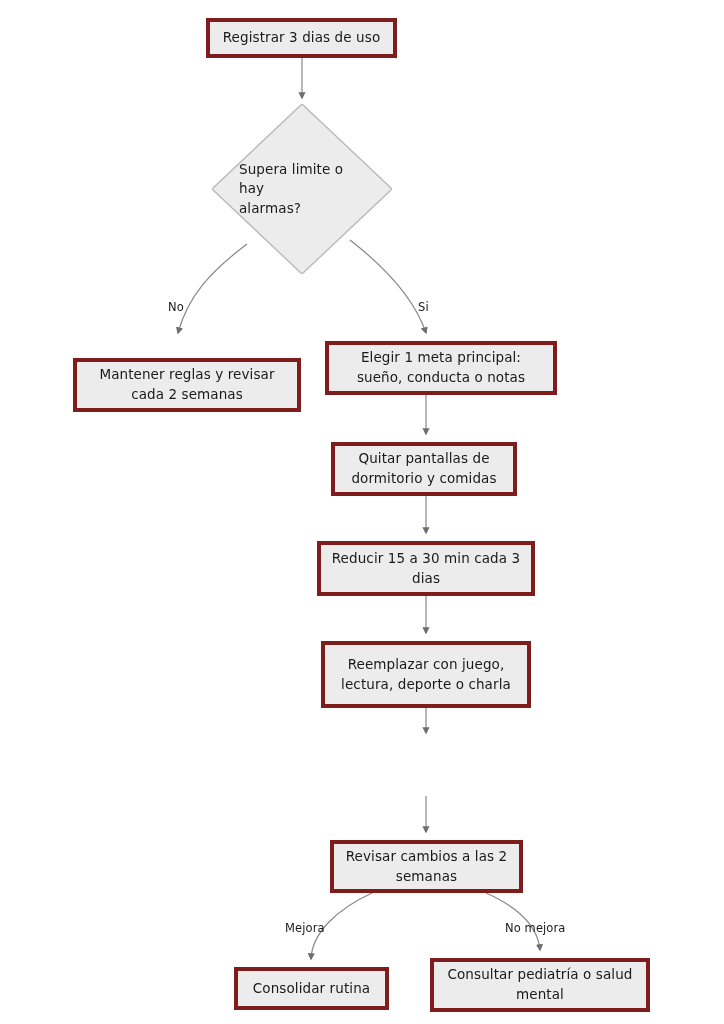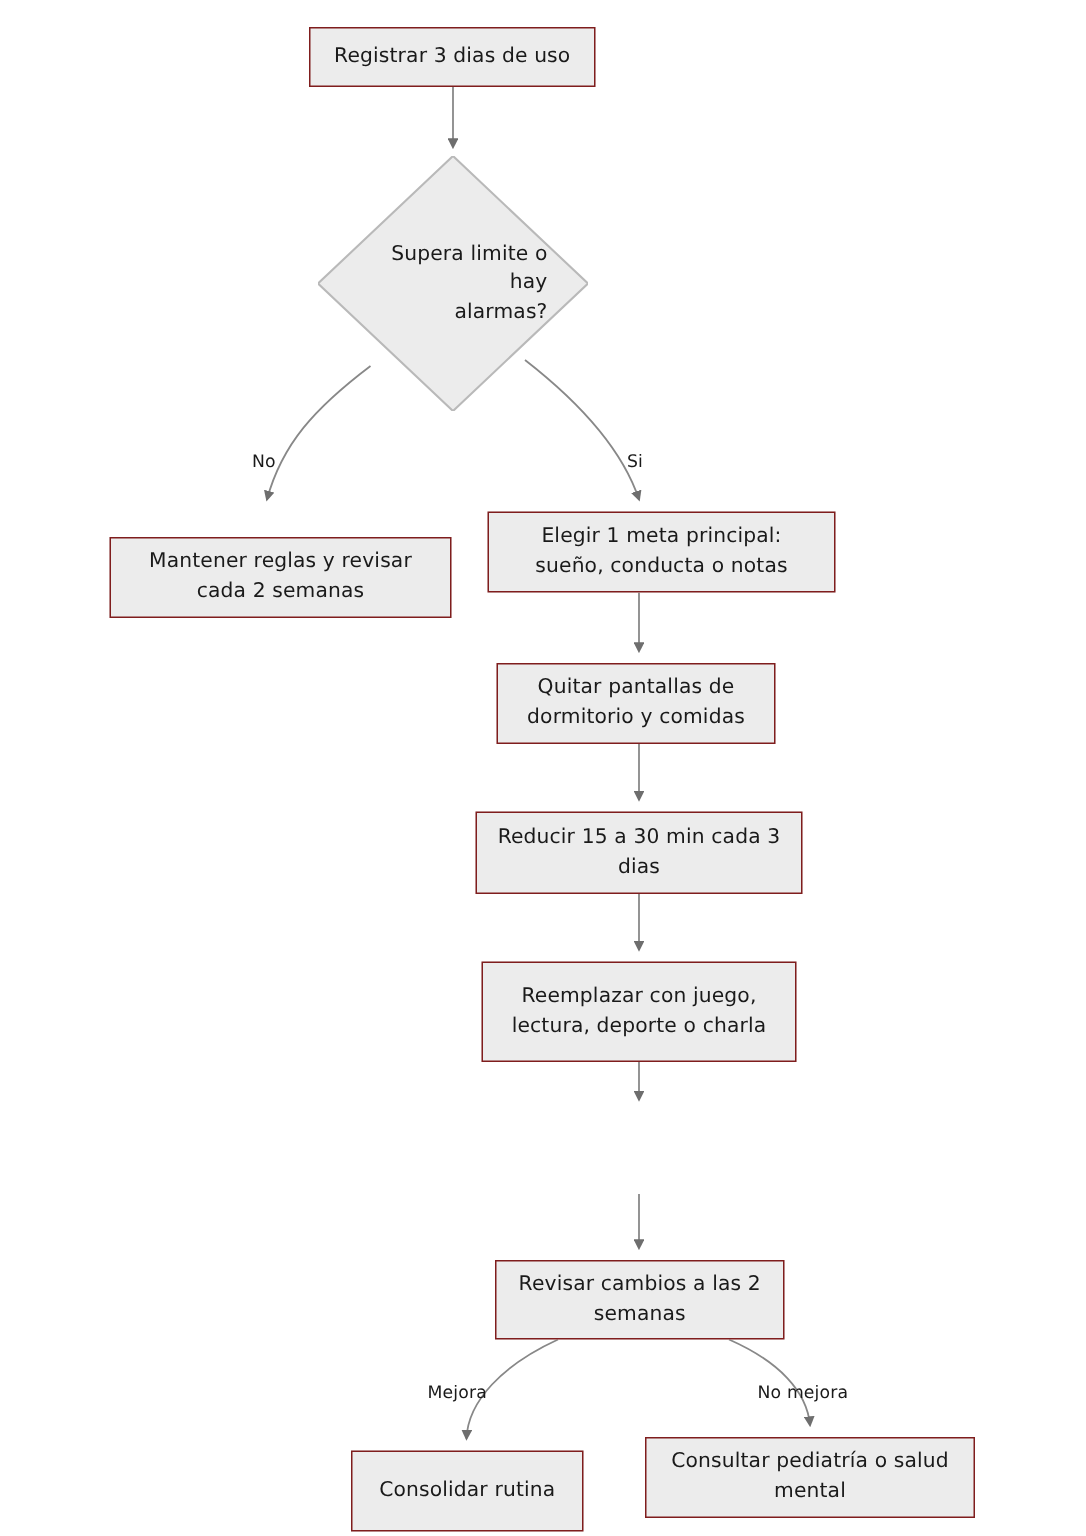--- a/index.html
+++ b/index.html
@@ -23,21 +23,21 @@
     left: 0;
     top: 0;
     width: 724px;
     height: 1024px;
     pointer-events: none;
   }
   .node {
     position: absolute;
     box-sizing: border-box;
     background: #ececec;
-    border: 1px solid #7f1d1d;
+    border: 4px solid #7f1d1d;
     display: flex;
     align-items: center;
     justify-content: center;
     text-align: center;
     color: #1a1a1a;
     font-size: 13.5px;
     line-height: 1.45;
     padding: 2px 6px;
     white-space: pre-line;
     letter-spacing: 0.1px;
@@ -51,21 +51,21 @@
     position: absolute;
     left: 0;
     top: 0;
     width: 100%;
     height: 100%;
   }
   .diamond-label {
     position: relative;
     z-index: 2;
     width: 70%;
-    text-align: right;
+    text-align: left;
     white-space: pre-line;
     font-size: 13.5px;
     line-height: 1.45;
     color: #1a1a1a;
   }
   .edge-label {
     position: absolute;
     font-size: 11.5px;
     color: #1a1a1a;
     background: transparent;
@@ -142,21 +142,21 @@
     <span>Reemplazar con juego,
 lectura, deporte o charla</span>
   </div>
 
 
   <div class="node" style="left:330px; top:840px; width:193px; height:53px;">
     <span>Revisar cambios a las 2
 semanas</span>
   </div>
 
-  <div class="node" style="left:234px; top:967px; width:155px; height:54px;">
+  <div class="node" style="left:234px; top:967px; width:155px; height:43px;">
     <span>Consolidar rutina</span>
   </div>
 
   <div class="node" style="left:430px; top:958px; width:220px; height:54px;">
     <span>Consultar pediatría o salud
 mental</span>
   </div>
 
   <div class="edge-label" style="left:168px; top:300px;">No</div>
 

